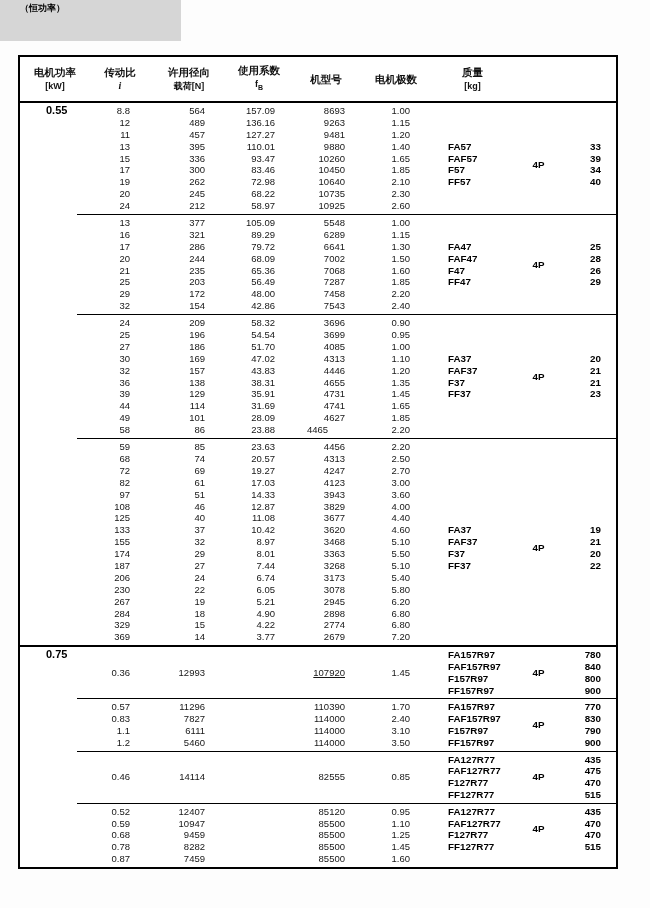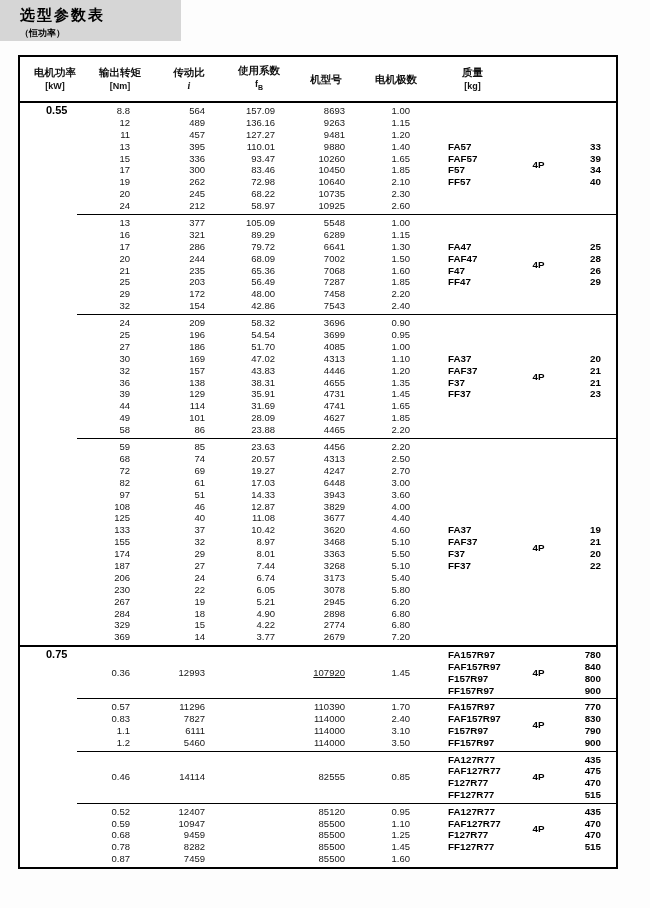--- a/index.html
+++ b/index.html
@@ -45,37 +45,36 @@
   .vcenter { align-self:center; }
 
   .footer { position:absolute; top:879px; left:18px; width:600px; text-align:center;
             font-family:"Liberation Serif", serif; font-size:13px; color:#000; }
 </style>
 </head>
 <body>
 
 <div class="page">
   <div class="title-box">
-    <div class="title">选型参数表</div>
     <div class="subtitle">（恒功率）</div>
   </div>
 
   <div class="table">
     <div class="thead" id="thead">
         <div class="hcell c0">
           <div class="h1l">电机功率</div>
           <div class="h2">[kW]</div>
         </div>
-        <div class="hcell c2">
-          <div class="h1l">输出转矩</div>
-          <div class="h2">[Nm]</div>
-        </div>
         <div class="hcell c3">
           <div class="h1l">传动比</div>
           <div class="h2">i</div>
+        </div>
+        <div class="hcell c4">
+          <div class="h1l">许用径向</div>
+          <div class="h2">载荷[N]</div>
         </div>
         <div class="hcell c5">
           <div class="h1l">使用系数</div>
           <div class="h2">f<sub>B</sub></div>
         </div>
         <div class="hcell c6">
           <div class="h1l">机型号</div>
         </div>
         <div class="hcell c7">
           <div class="h1l">电机极数</div>
@@ -239,21 +238,21 @@
             <div class="cell c-load" style="grid-row: 8;">4741</div>
             <div class="cell c-fb" style="grid-row: 8;">1.65</div>
             <div class="cell c-speed" style="grid-row: 9;">49</div>
             <div class="cell c-torque" style="grid-row: 9;">101</div>
             <div class="cell c-ratio" style="grid-row: 9;">28.09</div>
             <div class="cell c-load" style="grid-row: 9;">4627</div>
             <div class="cell c-fb" style="grid-row: 9;">1.85</div>
             <div class="cell c-speed" style="grid-row: 10;">58</div>
             <div class="cell c-torque" style="grid-row: 10;">86</div>
             <div class="cell c-ratio" style="grid-row: 10;">23.88</div>
-            <div class="cell c-load" style="grid-row: 10;">4465</div>
+            <div class="cell c-load" style="grid-row: 10; text-align: center;">4465</div>
             <div class="cell c-fb" style="grid-row: 10;">2.20</div>
             <div class="cell model" style="grid-row: 4;">FA37</div>
             <div class="cell mass" style="grid-row: 4;">20</div>
             <div class="cell model" style="grid-row: 5;">FAF37</div>
             <div class="cell mass" style="grid-row: 5;">21</div>
             <div class="cell model" style="grid-row: 6;">F37</div>
             <div class="cell mass" style="grid-row: 6;">21</div>
             <div class="cell model" style="grid-row: 7;">FF37</div>
             <div class="cell mass" style="grid-row: 7;">23</div>
             <div class="cell poles" style="grid-row: 4 / span 4;">4P</div>
@@ -271,21 +270,21 @@
             <div class="cell c-load" style="grid-row: 2;">4313</div>
             <div class="cell c-fb" style="grid-row: 2;">2.50</div>
             <div class="cell c-speed" style="grid-row: 3;">72</div>
             <div class="cell c-torque" style="grid-row: 3;">69</div>
             <div class="cell c-ratio" style="grid-row: 3;">19.27</div>
             <div class="cell c-load" style="grid-row: 3;">4247</div>
             <div class="cell c-fb" style="grid-row: 3;">2.70</div>
             <div class="cell c-speed" style="grid-row: 4;">82</div>
             <div class="cell c-torque" style="grid-row: 4;">61</div>
             <div class="cell c-ratio" style="grid-row: 4;">17.03</div>
-            <div class="cell c-load" style="grid-row: 4;">6448</div>
+            <div class="cell c-load" style="grid-row: 4;">4123</div>
             <div class="cell c-fb" style="grid-row: 4;">3.00</div>
             <div class="cell c-speed" style="grid-row: 5;">97</div>
             <div class="cell c-torque" style="grid-row: 5;">51</div>
             <div class="cell c-ratio" style="grid-row: 5;">14.33</div>
             <div class="cell c-load" style="grid-row: 5;">3943</div>
             <div class="cell c-fb" style="grid-row: 5;">3.60</div>
             <div class="cell c-speed" style="grid-row: 6;">108</div>
             <div class="cell c-torque" style="grid-row: 6;">46</div>
             <div class="cell c-ratio" style="grid-row: 6;">12.87</div>
             <div class="cell c-load" style="grid-row: 6;">3829</div>

